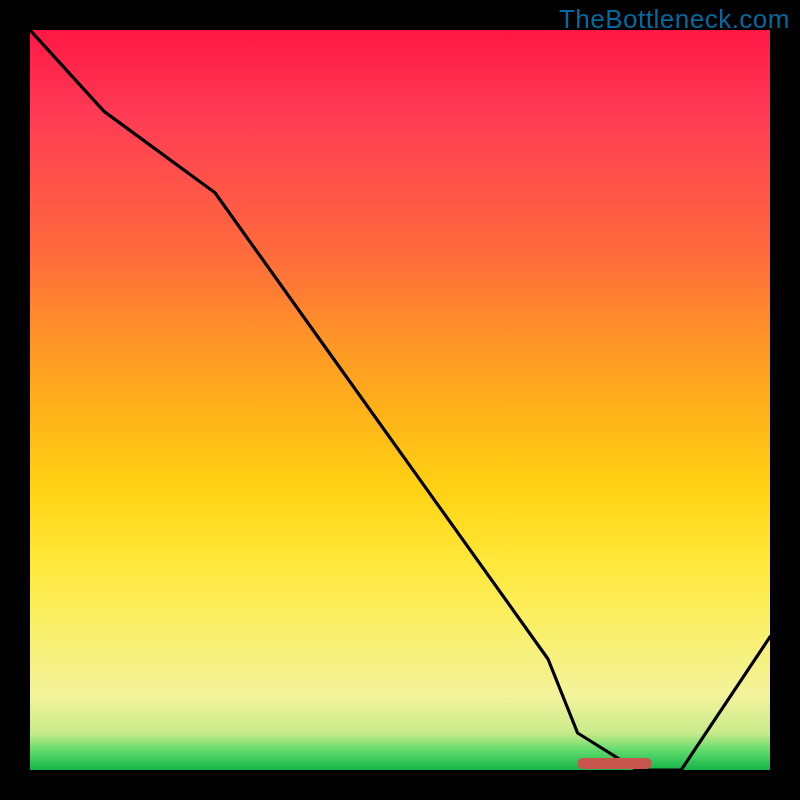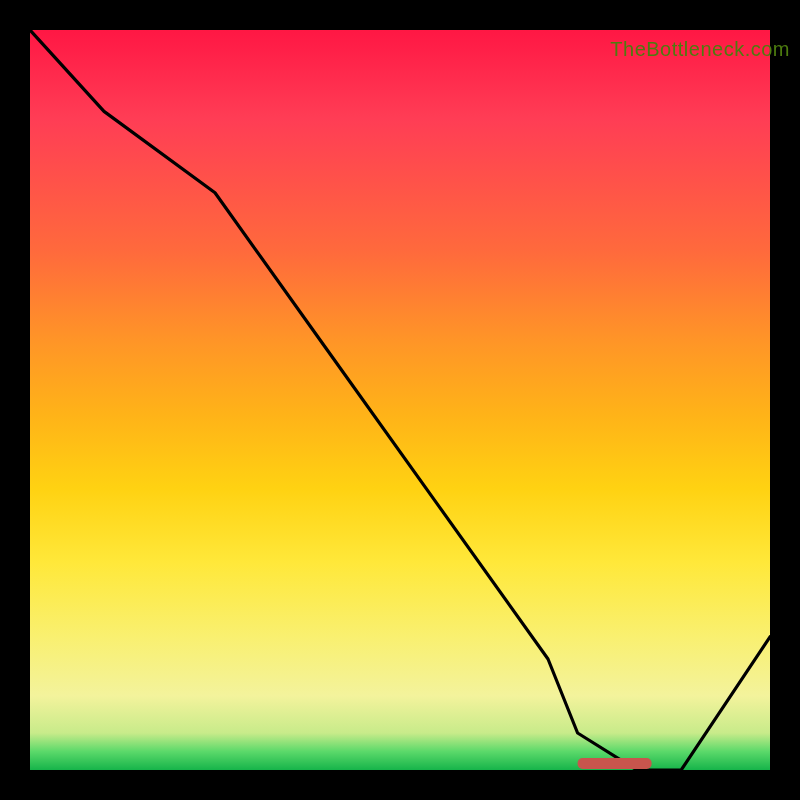--- a/index.html
+++ b/index.html
@@ -14,26 +14,25 @@
   .container {
     position: relative;
     width: 800px;
     height: 800px;
     background: #000;
   }
   .watermark {
     position: absolute;
     top: 4px;
     right: 10px;
-    color: #4d7c0f;
-    font-size: 20px;
+    color: #0369a1;
+    font-size: 26px;
     letter-spacing: 0.5px;
     z-index: 5;
     user-select: none;
-    margin-top: 34px;
   }
   .plot-area {
     position: absolute;
     left: 30px;
     top: 30px;
     width: 740px;
     height: 740px;
     overflow: hidden;
   }
   .gradient {

